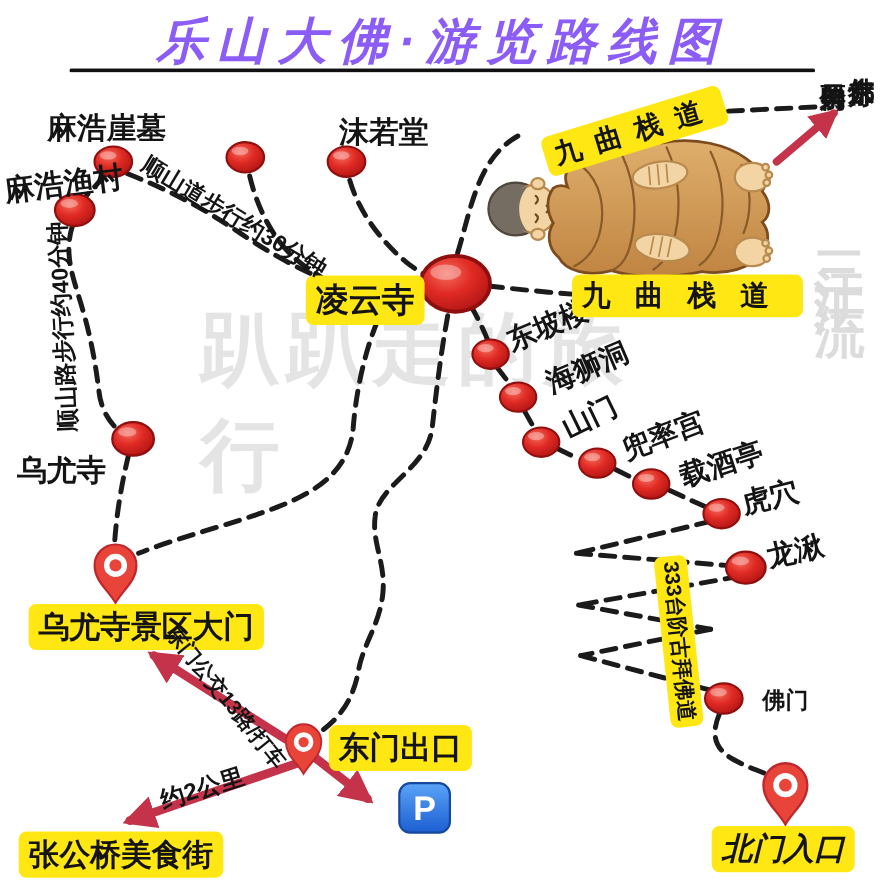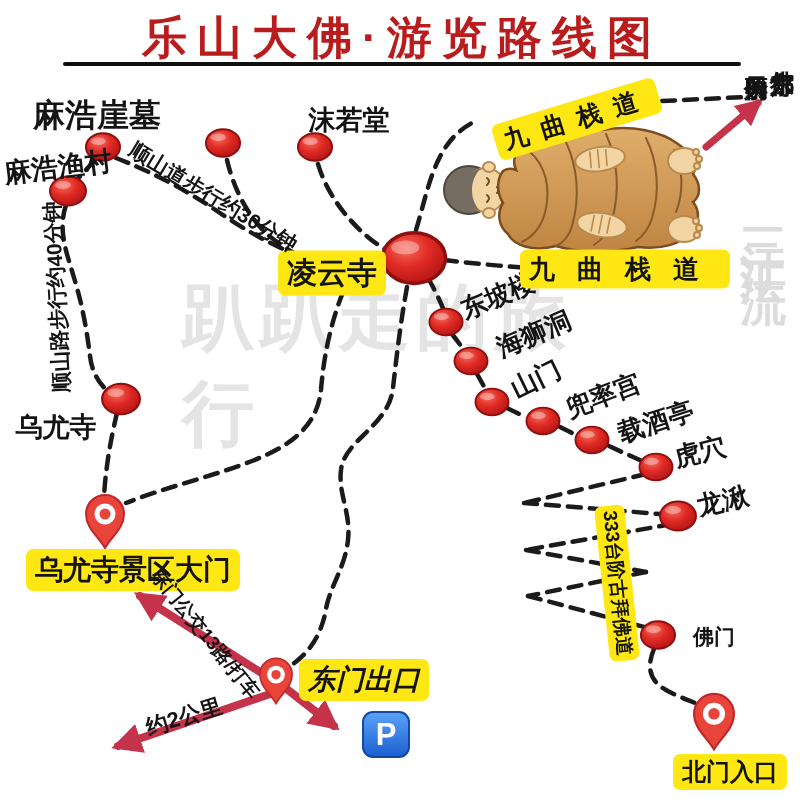--- a/index.html
+++ b/index.html
@@ -7,21 +7,21 @@
        font-family:"Liberation Sans","DejaVu Sans",sans-serif;}
   .wm{position:absolute;z-index:0;font-weight:700;pointer-events:none;}
   svg.canvas{position:absolute;left:0;top:0;z-index:1;}
   .bl{position:absolute;z-index:2;color:#141414;font-weight:700;white-space:nowrap;
       transform:translate(-50%,-50%);}
   .yl{position:absolute;z-index:2;background:#ffe714;color:#141414;font-weight:700;
       white-space:nowrap;padding:2px 9px;border-radius:7px;transform:translate(-50%,-50%);}
   .vt{position:absolute;z-index:2;writing-mode:vertical-rl;text-orientation:upright;
       color:#141414;font-weight:700;}
   .title{position:absolute;z-index:2;left:402px;top:38px;transform:translate(-50%,-50%);
-      font-size:45px;font-weight:700;letter-spacing:10px;color:#b91c1c;white-space:nowrap;}
+      font-size:45px;font-weight:700;letter-spacing:10px;color:#8b5cf6;white-space:nowrap;font-style:italic;}
   .title-underline{position:absolute;z-index:2;left:63px;top:62px;width:678px;height:0;
       border-top:4px solid #101010;border-radius:2px;}
   .dash{stroke:#1b1b1b;stroke-width:4.5;fill:none;stroke-dasharray:13 9;stroke-linecap:round;}
   .arrow{stroke:#c5334a;stroke-width:8;fill:none;stroke-linecap:round;}
   .fold{stroke:#8a5a28;stroke-width:2;fill:none;stroke-linecap:round;}
   .skin{fill:#f3d5a5;stroke:#b98a4d;stroke-width:2;}
   .pletter{position:absolute;z-index:2;left:386px;top:735px;transform:translate(-50%,-50%);
       color:#fff;font-weight:700;font-size:31px;}
 </style>
 </head>
@@ -151,40 +151,41 @@
 
     <rect x="363" y="712" width="46" height="45" rx="10" fill="url(#pGrad)" stroke="#16499e" stroke-width="2"></rect>
   </svg>
 
   <div class="title">乐山大佛·游览路线图</div>
   <div class="title-underline"></div>
 
   <div class="vt" style="left:766px;top:52px;font-size:24px;">东方佛都</div>
   <div class="vt" style="left:740px;top:58px;font-size:24px;">票价另购</div>
 
-  <div class="bl" style="left:97px;top:116px;font-size:32px;">麻浩崖墓</div>
+  <div class="bl" style="left:97px;top:116px;font-size:27px;">麻浩崖墓</div>
   <div class="bl" style="left:317px;top:120px;font-size:27px;margin-left:32px;">沫若堂</div>
   <div class="bl" style="left:58px;top:167px;font-size:27px;transform:translate(-50%,-50%) rotate(-7deg);">麻浩渔村</div>
   <div class="bl" style="left:498px;top:296px;font-size:26px;transform:translate(-50%,-50%) rotate(-23deg);">东坡楼</div>
   <div class="bl" style="left:534px;top:334px;font-size:26px;transform:translate(-50%,-50%) rotate(-23deg);">海狮洞</div>
   <div class="bl" style="left:536px;top:379px;font-size:26px;transform:translate(-50%,-50%) rotate(-26deg);">山门</div>
   <div class="bl" style="left:603px;top:396px;font-size:26px;transform:translate(-50%,-50%) rotate(-21deg);">兜率宫</div>
   <div class="bl" style="left:656px;top:422px;font-size:26px;transform:translate(-50%,-50%) rotate(-18deg);">载酒亭</div>
   <div class="bl" style="left:700px;top:452px;font-size:26px;transform:translate(-50%,-50%) rotate(-14deg);">虎穴</div>
   <div class="bl" style="left:723px;top:501px;font-size:26px;transform:translate(-50%,-50%) rotate(-13deg);">龙湫</div>
   <div class="bl" style="left:714px;top:637px;font-size:21px;">佛门</div>
   <div class="bl" style="left:56px;top:403px;font-size:27px;margin-top:24px;">乌尤寺</div>
 
   <div class="yl" style="left:577px;top:119px;font-size:25px;letter-spacing:13px;transform:translate(-50%,-50%) rotate(-17deg);">九曲栈道</div>
   <div class="yl" style="left:332px;top:273px;font-size:30px;">凌云寺</div>
   <div class="yl" style="left:625px;top:269px;font-size:26px;letter-spacing:22px;">九曲栈道</div>
   <div class="yl" style="left:617px;top:583px;font-size:19px;padding:2px 5px;transform:translate(-50%,-50%) rotate(84deg);">333台阶古拜佛道</div>
   <div class="yl" style="left:133px;top:570px;font-size:28px;">乌尤寺景区大门</div>
-  <div class="yl" style="left:364px;top:680px;font-size:28px;font-style:italic;">东门出口</div>
-  <div class="yl" style="left:730px;top:772px;font-size:24px;">北门入口</div>
+  <div class="yl" style="left:364px;top:680px;font-size:28px;">东门出口</div>
+  <div class="yl" style="left:110px;top:777px;font-size:28px;">张公桥美食街</div>
+  <div class="yl" style="left:712px;top:772px;font-size:28px;font-style:italic;">北门入口</div>
 
   <div class="bl" style="left:213px;top:197px;font-size:21px;transform:translate(-50%,-50%) rotate(31deg);">顺山道步行约30分钟</div>
   <div class="bl" style="left:57px;top:297px;font-size:21px;transform:translate(-50%,-50%) rotate(-93deg);">顺山路步行约40分钟</div>
   <div class="bl" style="left:205px;top:634px;font-size:19px;transform:translate(-50%,-50%) rotate(51deg);">东门公交13路/打车</div>
   <div class="bl" style="left:184px;top:717px;font-size:22px;transform:translate(-50%,-50%) rotate(-17deg);">约2公里</div>
 
   <div class="pletter">P</div>
 
 </div>
 

